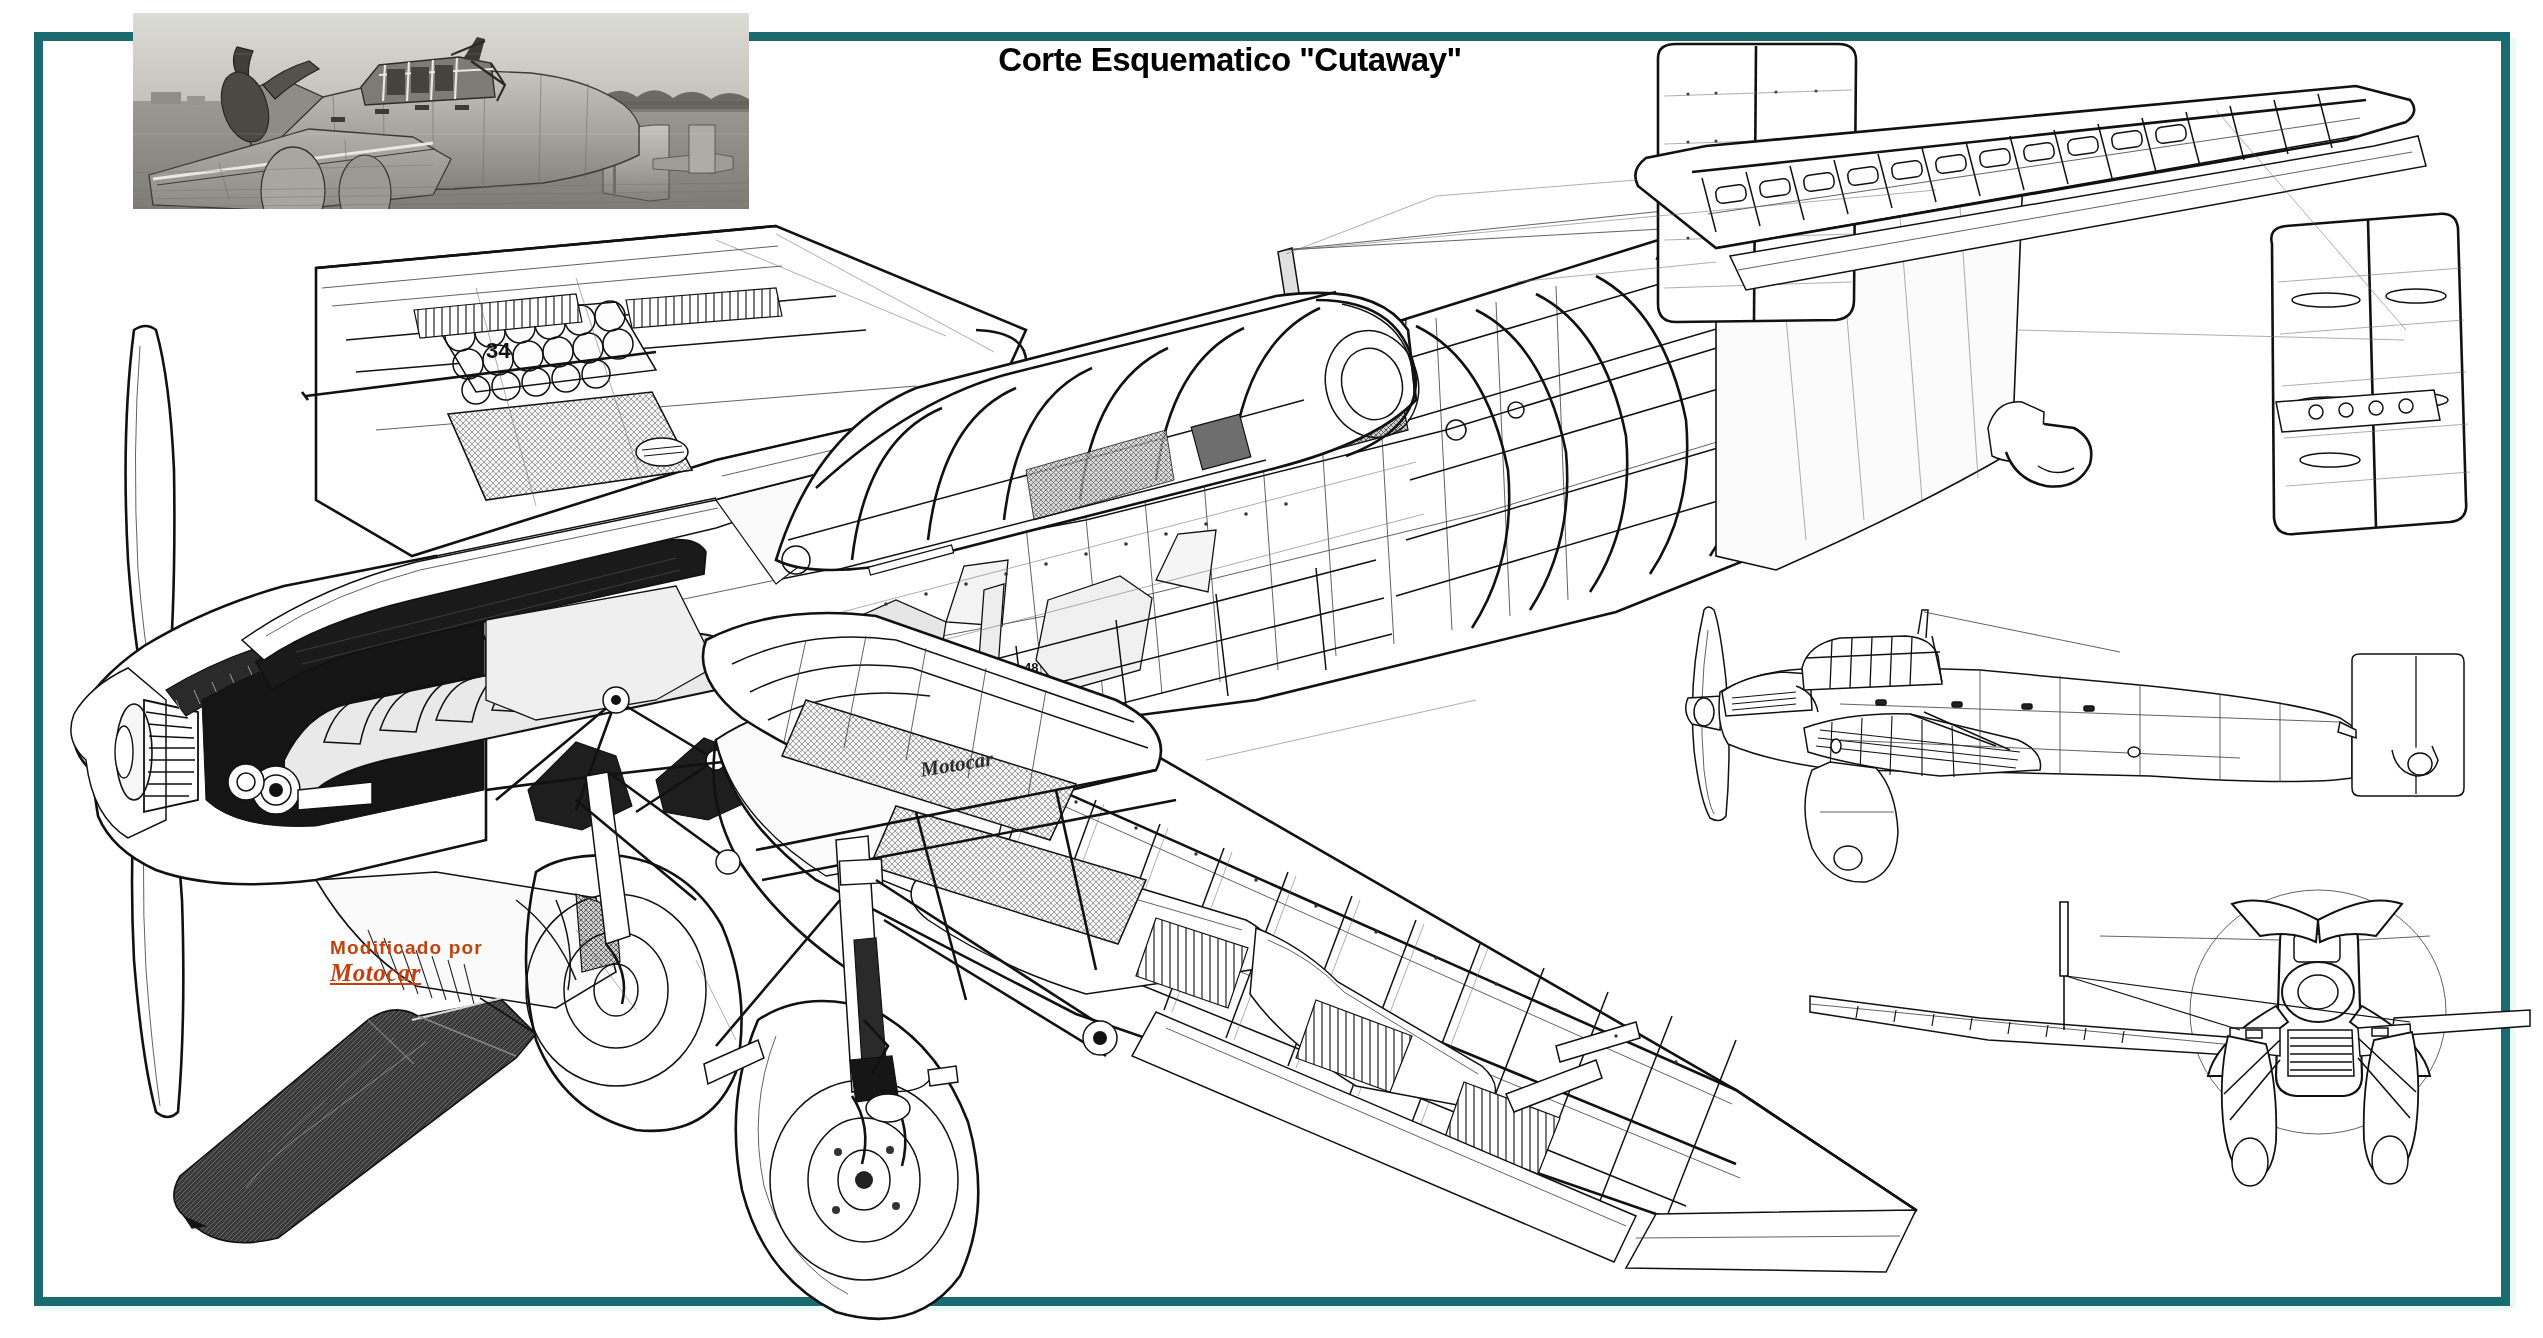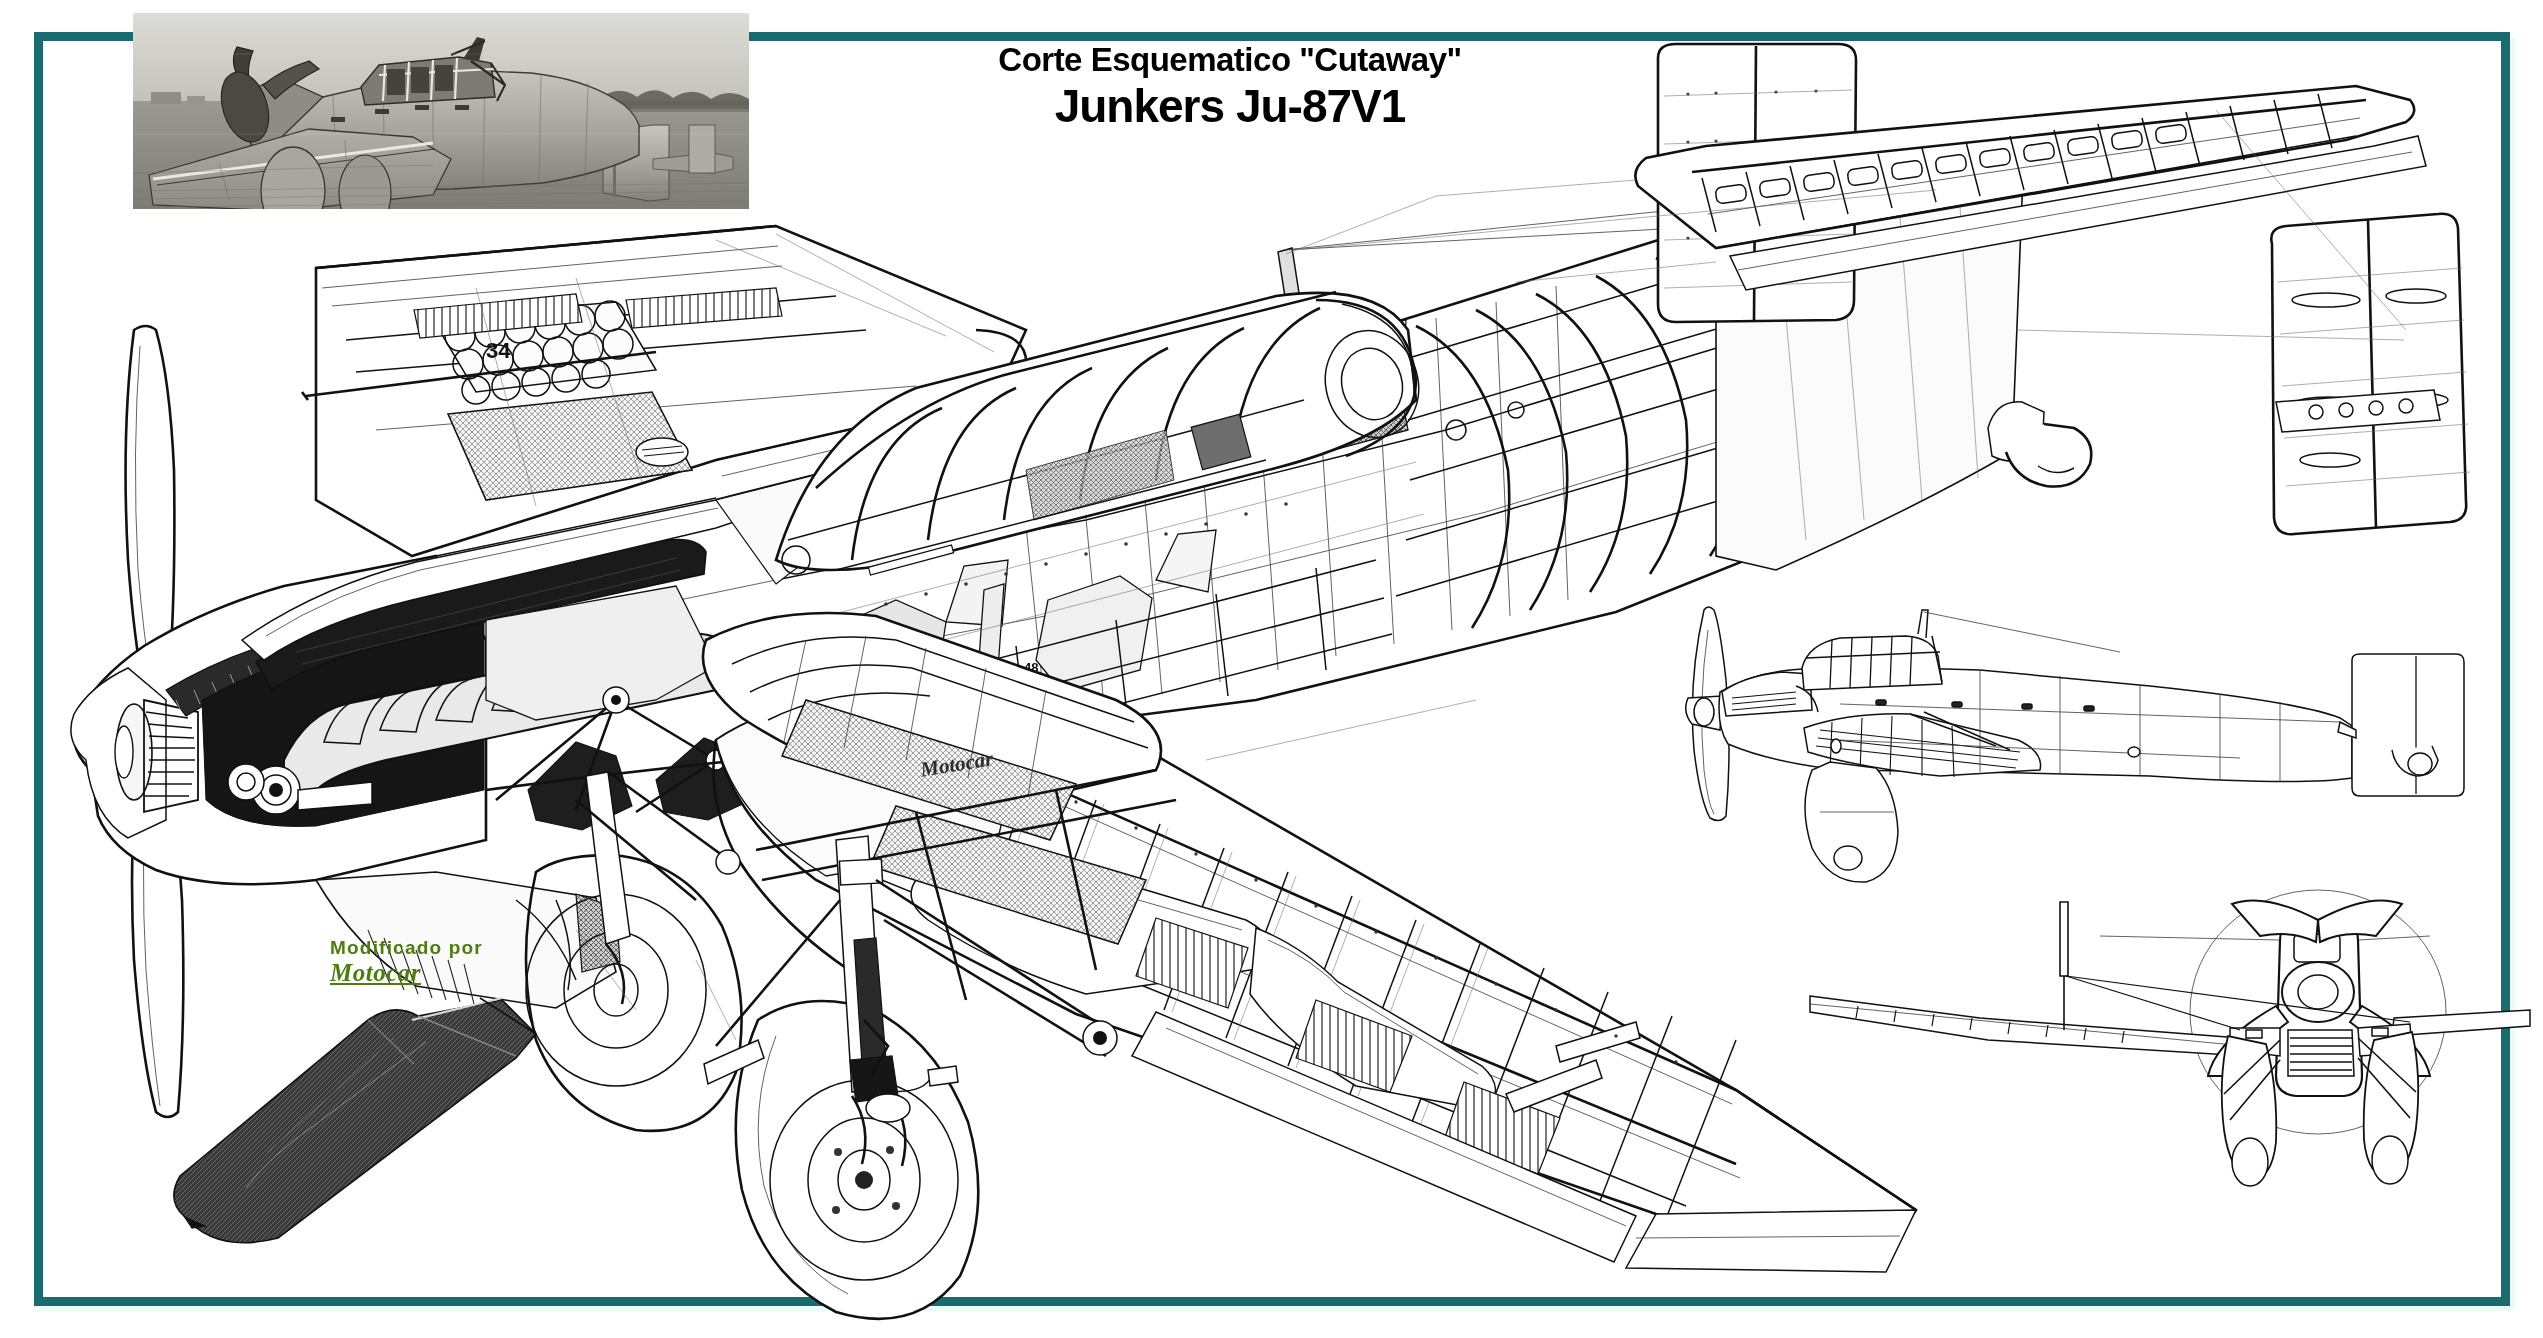--- a/index.html
+++ b/index.html
@@ -24,21 +24,21 @@
   #title-line1{font-size:33px;font-weight:bold;letter-spacing:-0.5px;line-height:1.12;}
   #title-line2{font-size:46px;font-weight:bold;letter-spacing:-1px;line-height:1.1;margin-top:2px;}
   #title-line3{font-size:21px;font-weight:bold;line-height:1.1;margin-top:3px;}
 
   
   #photo-inset{position:absolute;left:133px;top:13px;width:616px;height:196px;
                overflow:hidden;background:#b9b9b4;}
   #photo-inset svg{display:block;}
 
   
-  #signature{position:absolute;left:330px;top:938px;color:#4d7c0f;}
+  #signature{position:absolute;left:330px;top:938px;color:#c2410c;}
   #sig-line1{font-size:19px;font-weight:bold;letter-spacing:1.2px;line-height:1;}
   #sig-line2{font-size:25px;font-weight:bold;font-style:italic;letter-spacing:0.5px;
              line-height:1;margin-top:3px;text-decoration:underline;
              font-family:"Liberation Serif",serif;}
 
   
   #watermark-mid{position:absolute;left:920px;top:752px;font-size:21px;font-weight:bold;
                  font-style:italic;color:#2c2c2c;transform:rotate(-9deg);
                  font-family:"Liberation Serif",serif;}
 
@@ -166,21 +166,20 @@
       <g fill="#ffffff" opacity="0.06">
         <rect x="0" y="0" width="616" height="2"></rect>
           <rect x="0" y="40" width="616" height="2"></rect>
         <rect x="0" y="120" width="616" height="2"></rect>
       </g>
     </svg>
   </div>
 
   <div id="title-block">
     <div id="title-line1">Corte Esquematico "Cutaway"</div>
-    <div id="title-line2">Junkers Ju-87V1</div>
   </div>
 
   <div class="draw" id="main-cutaway" style="left:16px;top:0;width:2050px;height:1338px;">
     <svg width="2543" height="1338" viewBox="0 0 2543 1338">
       <defs>
         <pattern id="mesh" width="6" height="6" patternUnits="userSpaceOnUse">
           <rect width="6" height="6" fill="#f4f4f4"></rect>
           <path d="M0,0 L6,6 M6,0 L0,6" stroke="#8a8a8a" stroke-width="0.8"></path>
         </pattern>
         <pattern id="meshD" width="5" height="5" patternUnits="userSpaceOnUse">

